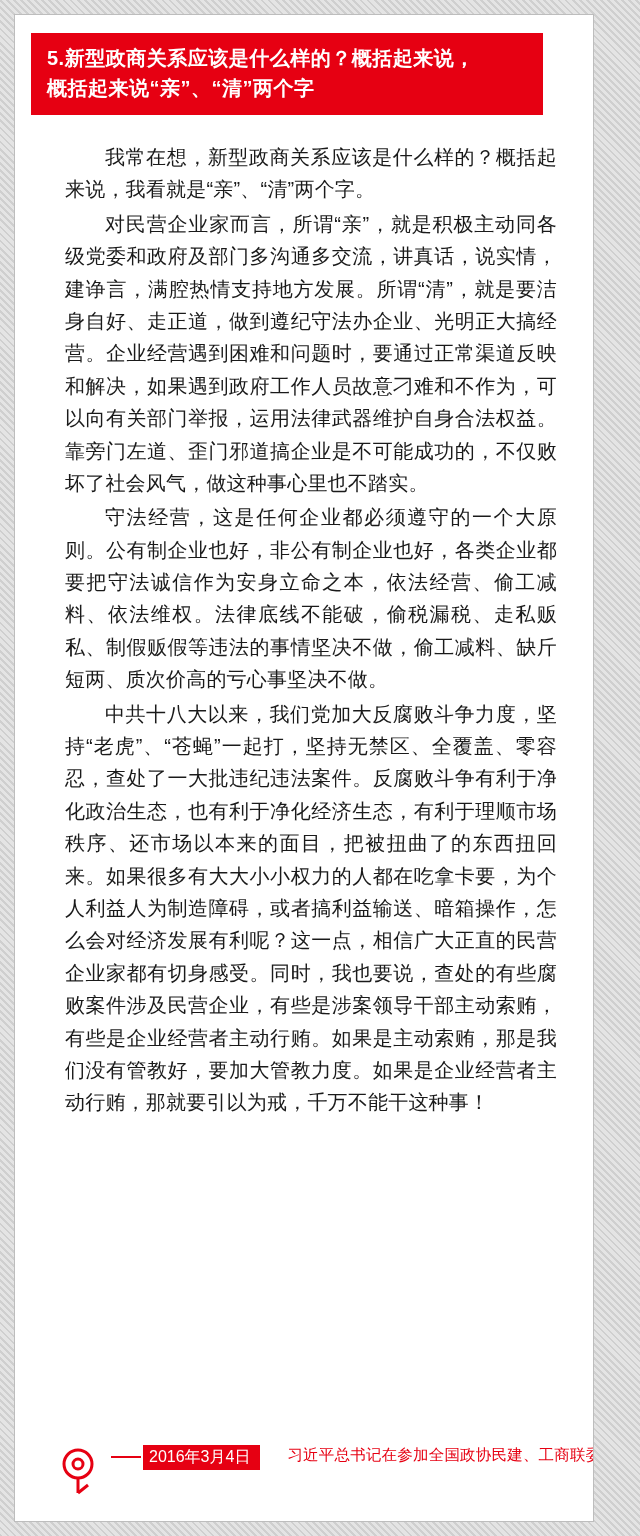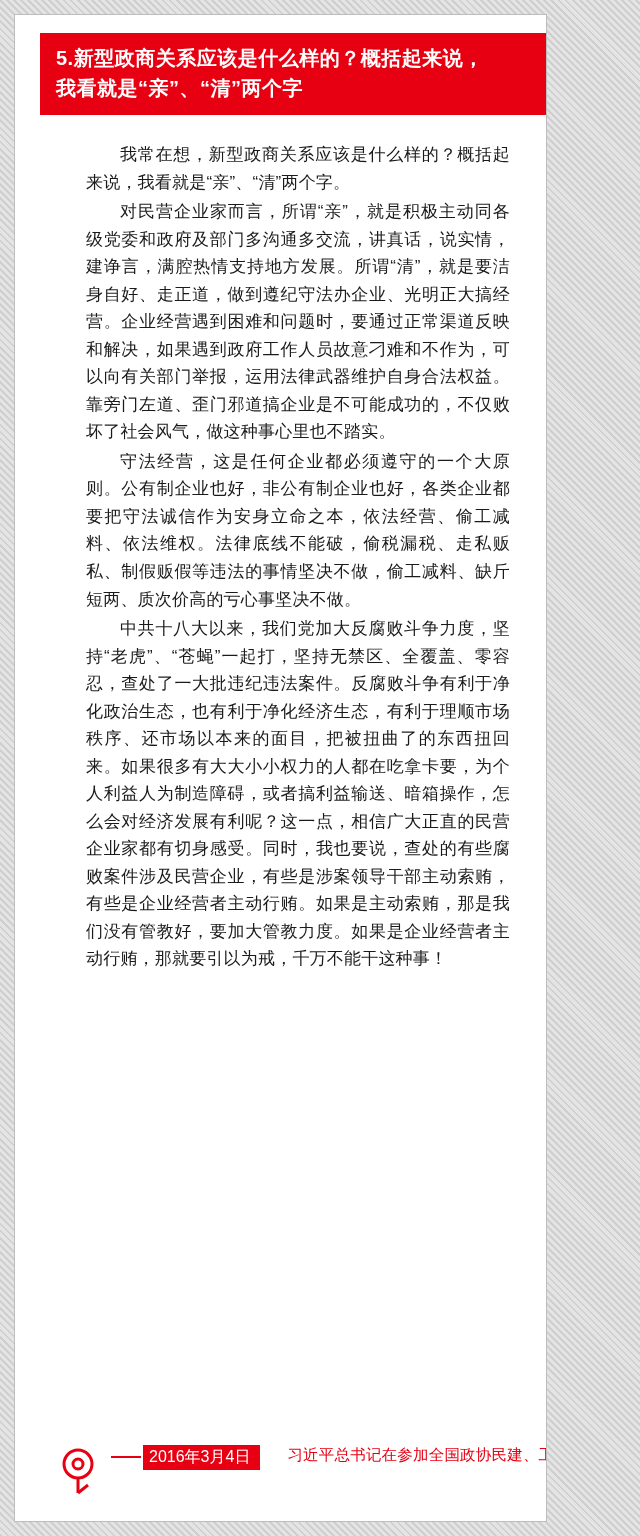--- a/index.html
+++ b/index.html
@@ -24,26 +24,26 @@
         45deg,
         #cfcfcf 0px,
         #cfcfcf 2px,
         #e4e4e4 2px,
         #e4e4e4 5px
       );
     padding: 14px;
   }
   .card {
     position: relative;
-    width: 533px;
+    width: 580px;
     height: 1508px;
     box-sizing: border-box;
     background: #ffffff;
     border: 1px solid #bdbdbd;
-    padding: 18px 16px 14px 25px;
+    padding: 18px 16px 14px 16px;
     overflow: hidden;
   }
   
   .banner {
     position: relative;
     background: #e60012;
     color: #ffffff;
     font-size: 20px;
     line-height: 1.5;
     font-weight: bold;
@@ -55,22 +55,22 @@
   }
   .banner .line {
     display: block;
     white-space: nowrap;
   }
   .content {
     padding: 18px 20px 0 34px;
     box-sizing: border-box;
   }
   p.para {
-    margin: 0 0 2px 12px;
-    font-size: 17px;
+    margin: 0 0 2px 0;
+    font-size: 20px;
     line-height: 1.62;
     color: #1a1a1a;
     text-indent: 2em;
     text-align: justify;
     letter-spacing: 0.2px;
   }
   
   .footer {
     position: absolute;
     left: 46px;
@@ -121,21 +121,21 @@
   }
 </style>
 </head>
 <body>
 
 <div class="page">
   <div class="card">
 
     <div class="banner">
       <span class="line">5.新型政商关系应该是什么样的？概括起来说，</span>
-      <span class="line">我看就是“亲”、“清”两个字</span>
+      <span class="line">概括起来说“亲”、“清”两个字</span>
     </div>
 
     <div class="content">
       <p class="para">我常在想，新型政商关系应该是什么样的？概括起来说，我看就是“亲”、“清”两个字。</p>
       <p class="para">对民营企业家而言，所谓“亲”，就是积极主动同各级党委和政府及部门多沟通多交流，讲真话，说实情，建诤言，满腔热情支持地方发展。所谓“清”，就是要洁身自好、走正道，做到遵纪守法办企业、光明正大搞经营。企业经营遇到困难和问题时，要通过正常渠道反映和解决，如果遇到政府工作人员故意刁难和不作为，可以向有关部门举报，运用法律武器维护自身合法权益。靠旁门左道、歪门邪道搞企业是不可能成功的，不仅败坏了社会风气，做这种事心里也不踏实。</p>
       <p class="para">守法经营，这是任何企业都必须遵守的一个大原则。公有制企业也好，非公有制企业也好，各类企业都要把守法诚信作为安身立命之本，依法经营、偷工减料、依法维权。法律底线不能破，偷税漏税、走私贩私、制假贩假等违法的事情坚决不做，偷工减料、缺斤短两、质次价高的亏心事坚决不做。</p>
       <p class="para">中共十八大以来，我们党加大反腐败斗争力度，坚持“老虎”、“苍蝇”一起打，坚持无禁区、全覆盖、零容忍，查处了一大批违纪违法案件。反腐败斗争有利于净化政治生态，也有利于净化经济生态，有利于理顺市场秩序、还市场以本来的面目，把被扭曲了的东西扭回来。如果很多有大大小小权力的人都在吃拿卡要，为个人利益人为制造障碍，或者搞利益输送、暗箱操作，怎么会对经济发展有利呢？这一点，相信广大正直的民营企业家都有切身感受。同时，我也要说，查处的有些腐败案件涉及民营企业，有些是涉案领导干部主动索贿，有些是企业经营者主动行贿。如果是主动索贿，那是我们没有管教好，要加大管教力度。如果是企业经营者主动行贿，那就要引以为戒，千万不能干这种事！</p>
     </div>
 
     <div class="footer">

